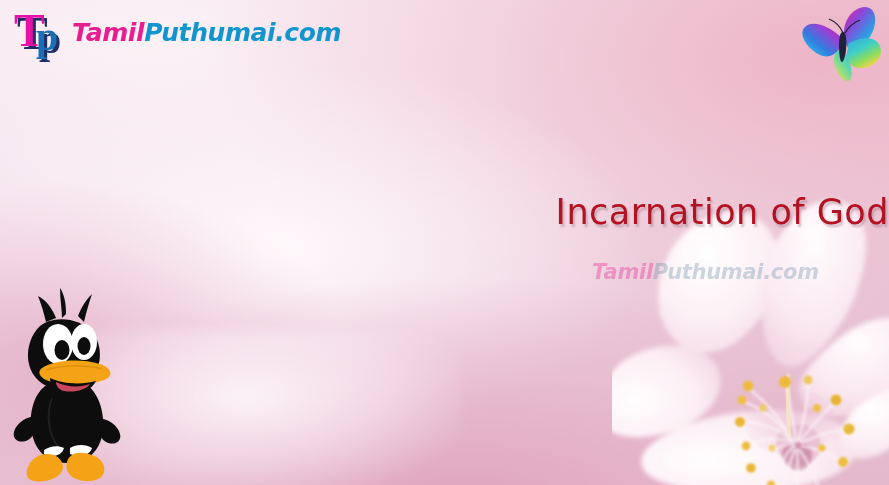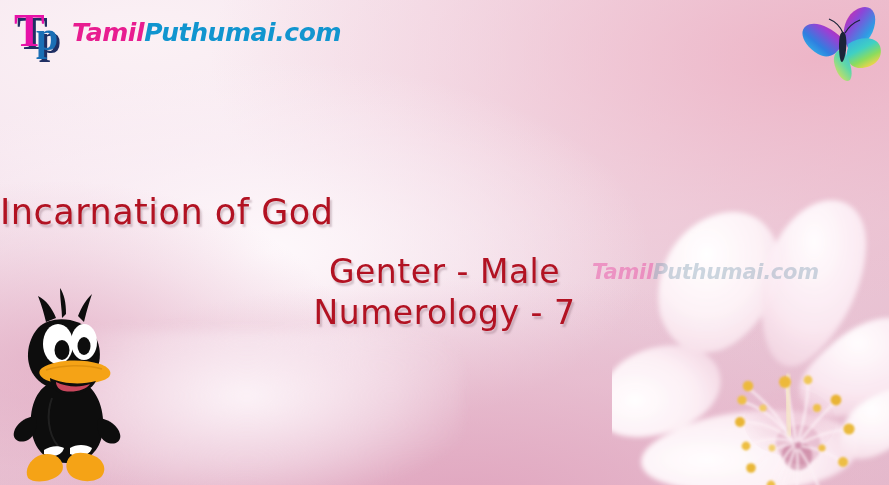--- a/index.html
+++ b/index.html
@@ -150,21 +150,21 @@
     line-height: 76px;
     color: #a9101f;
     text-shadow: 3px 4px 3px rgba(120,80,95,0.35);
     letter-spacing: 1px;
   }
   .meaning {
     position: absolute;
     left: 0;
     right: 0;
     top: 192px;
-    text-align: left;
+    text-align: right;
     font-family: "DejaVu Sans", sans-serif;
     font-size: 35px;
     line-height: 40px;
     color: #b21222;
     text-shadow: 2px 3px 2px rgba(120,80,95,0.30);
     letter-spacing: 0.5px;
   }
   .attr-line {
     position: absolute;
     left: 0;
@@ -389,20 +389,18 @@
     <div class="logo-mark">
       <span class="mark-t">T</span>
       <span class="mark-p">p</span>
     </div>
     <div class="logo-text">
       <span class="t1">Tamil</span><span class="t2">Puthumai.com</span>
     </div>
   </div>
 
   <div class="meaning">Incarnation of God</div>
-  <div class="attr-line attr-gender">Genter - Male</div>
-  <div class="attr-line attr-numerology">Numerology - 7</div>
 
   <div class="watermark">
     <span class="w1">Tamil</span><span class="w2">Puthumai.com</span>
   </div>
 
 </div>
 
 </body></html>

